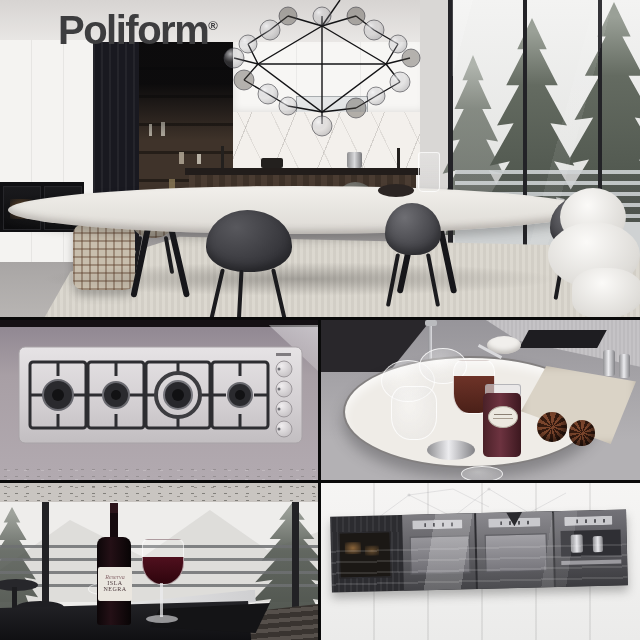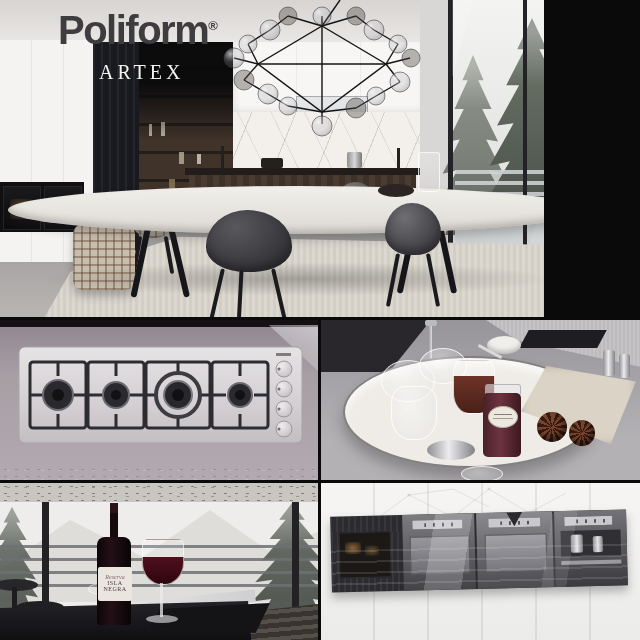--- a/index.html
+++ b/index.html
@@ -2,21 +2,21 @@
 <html><head>
 <meta charset="utf-8">
 <style>
   html,body{margin:0;padding:0;background:#2b2b2b;}
   #stage{position:relative;width:640px;height:640px;background:#0a0a0a;overflow:hidden;
          font-family:"Liberation Sans",sans-serif;}
   .abs{position:absolute;}
   .panel{position:absolute;overflow:hidden;}
 
   
-  #p-top{left:0;top:0;width:544px;height:317px;background:#e9e7e5;}
+  #p-top{left:0;top:0;width:640px;height:317px;background:#e9e7e5;}
   .ceiling{left:0;top:0;width:640px;height:56px;background:linear-gradient(180deg,#d7d4d2,#efedeb);}
   .floor{left:0;top:210px;width:640px;height:107px;background:linear-gradient(180deg,#918e90,#aaa7a6 55%,#b8b5b3);}
   .rug{left:0;top:214px;width:640px;height:103px;background:#d9d5cc;
        background-image:repeating-linear-gradient(90deg,rgba(255,255,255,.07) 0 3px,rgba(0,0,0,.03) 3px 6px);
        clip-path:polygon(7% 100%,100% 100%,100% 42%,93% 31%,28% 22%,11% 56%);}
   .cab-left{left:0;top:40px;width:97px;height:222px;background:#f4f3f1;
        background-image:repeating-linear-gradient(90deg,transparent 0 31px,rgba(0,0,0,.06) 31px 32px);}
   .oven-band{left:0;top:142px;width:84px;height:50px;background:#101013;}
   .oven{top:4px;width:36px;height:42px;background:linear-gradient(180deg,#1a1a1d,#0c0c0e);border:1px solid #26262a;}
   .oven-glow{left:6px;top:12px;width:22px;height:20px;background:radial-gradient(ellipse at 50% 50%,rgba(176,120,62,.55),rgba(60,40,22,.1));}
@@ -283,21 +283,20 @@
           <circle cx="152" cy="30" r="10"></circle>
         <circle cx="176" cy="44" r="9"></circle>
           <circle cx="189" cy="58" r="9" fill="rgba(80,74,68,.4)"></circle>
         <circle cx="178" cy="82" r="10"></circle>
           <circle cx="154" cy="96" r="9"></circle>
         <circle cx="134" cy="108" r="10" fill="rgba(80,74,68,.4)"></circle>
       </g>
     </svg>
 
     <div class="abs logo"><span>Poliform</span><sup>®</sup></div>
-    <div class="abs artex">ARTEX</div>
   </section>
 
   <section class="panel" id="p-hob">
     <div class="abs hob-darktop"></div>
     <div class="abs hob-glare"></div>
     <svg class="abs" style="left:18px;top:26px;" width="285" height="98" viewBox="0 0 285 98">
       <defs>
         <linearGradient id="steel" x1="0" y1="0" x2="0" y2="1">
           <stop offset="0%" stop-color="#e6e3e5"></stop>
             <stop offset="60%" stop-color="#d3cfd2"></stop>

